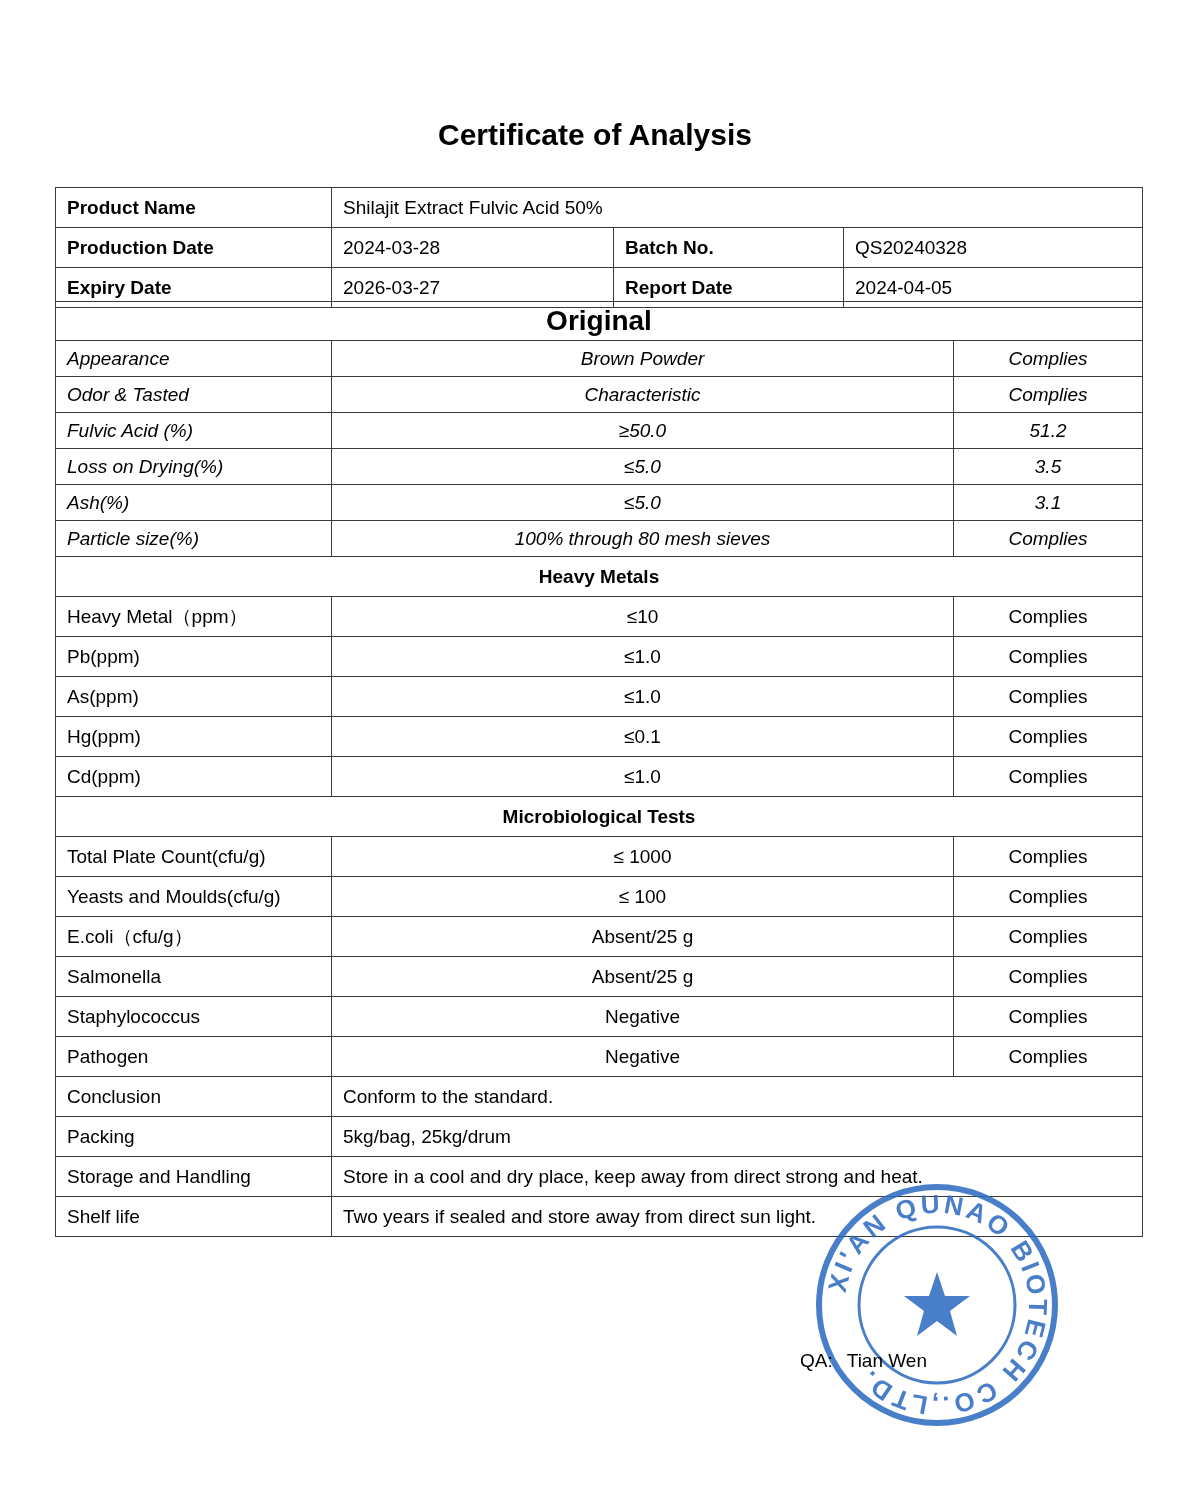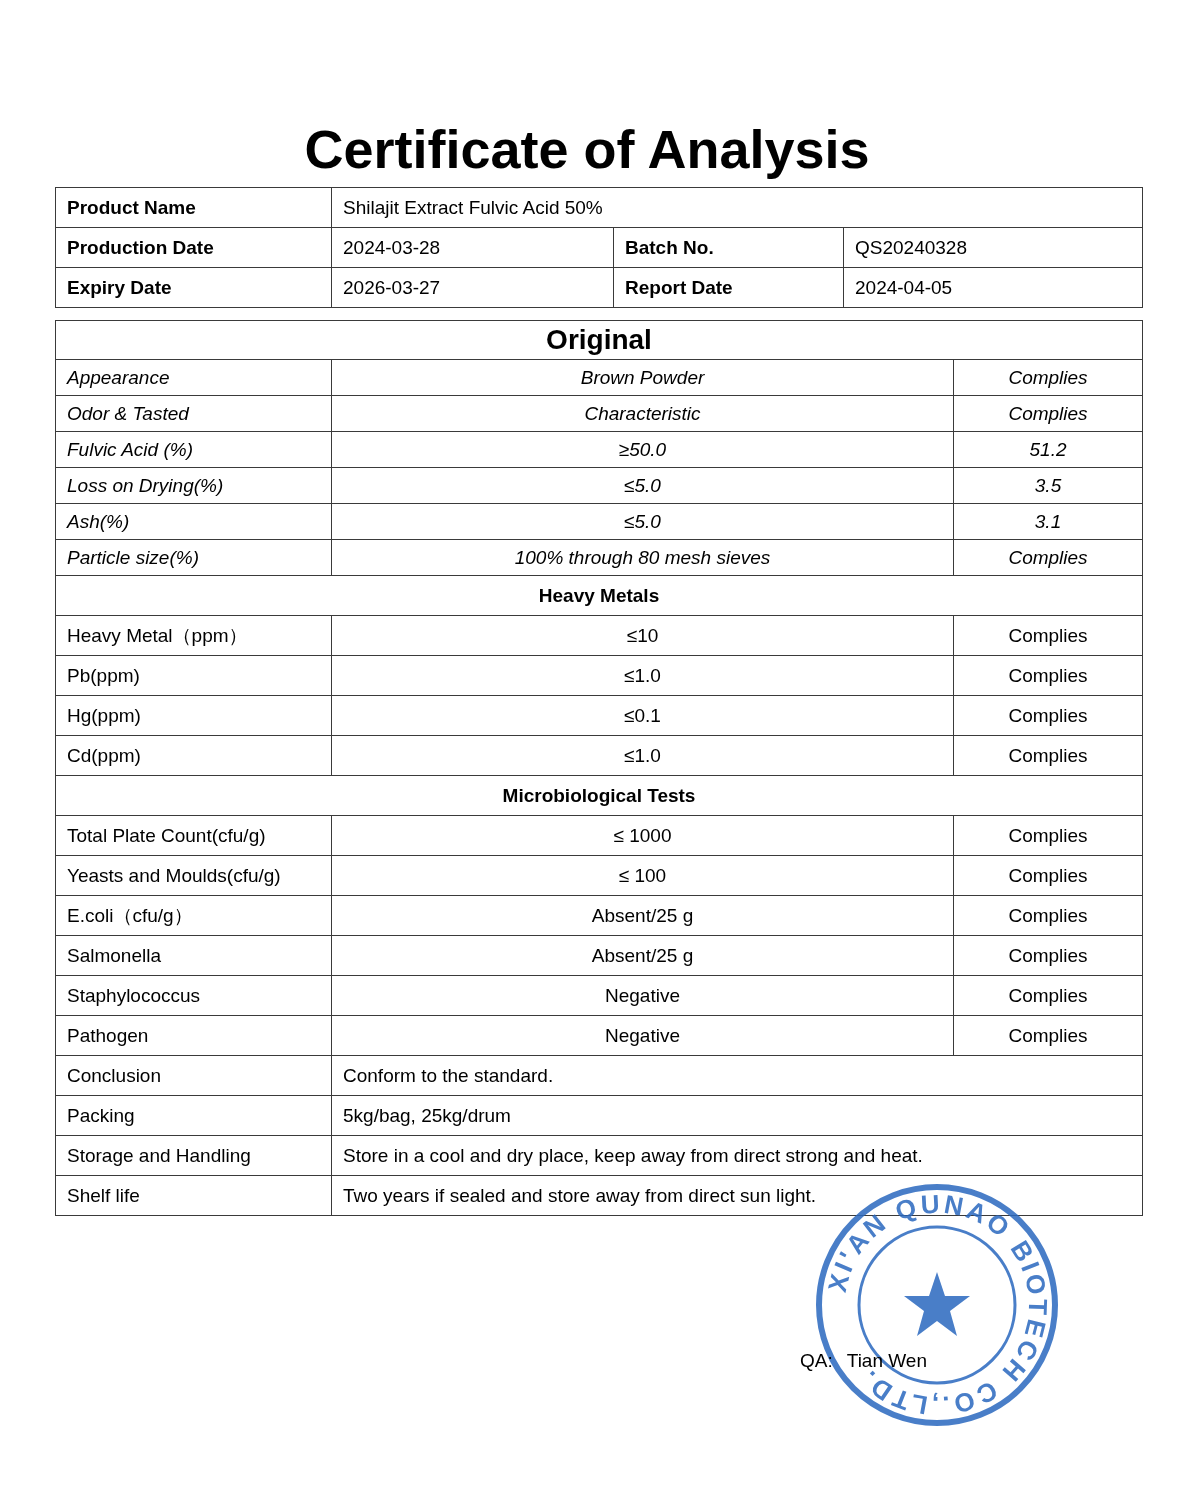--- a/index.html
+++ b/index.html
@@ -1,22 +1,22 @@
 <!DOCTYPE html>
 <html><head>
   <meta charset="utf-8">
   <style>
     html, body { margin: 0; padding: 0; background: #ffffff; }
     body {
       width: 1194px; height: 1512px; position: relative; overflow: hidden;
       font-family: "Liberation Sans", sans-serif; color: #000;
     }
     .title {
-      position: absolute; top: 118px; left: 0; width: 1174px; text-align: center;
-      font-size: 54px; font-weight: bold;
+      position: absolute; top: 118px; left: 8px; width: 1174px; text-align: center;
+      font-size: 30px; font-weight: bold;
     }
     table.coa {
       position: absolute; left: 55px; top: 187px; width: 1087px;
       border-collapse: collapse; table-layout: fixed;
     }
     table.coa td {
       border: 1.5px solid #3a3a3a; font-size: 19px; padding: 0 11px;
       height: 39px; vertical-align: middle; white-space: nowrap; overflow: visible;
     }
     table.coa td.b { font-weight: bold; }
@@ -61,21 +61,21 @@
   </tr>
   <tr>
     <td class="b">Expiry Date</td>
     <td>2026-03-27</td>
     <td class="b">Report Date</td>
     <td>2024-04-05</td>
   </tr>
 </tbody>
   </table>
 
-<table class="coa" id="results-table" style="top:320px;">
+<table class="coa" id="results-table" style="top:301px;">
   <colgroup>
     <col style="width:276px">
     <col style="width:622px">
     <col style="width:189px">
   </colgroup>
   <tbody id="results-body">
     <tr class="orig">
       <td colspan="3">Original</td>
     </tr>
   <tr class="test">
@@ -111,20 +111,25 @@
       <tr class="section">
         <td colspan="3">Heavy Metals</td>
       </tr>
       <tr class="hm">
         <td>Heavy Metal（ppm）</td>
         <td class="c">≤10</td>
         <td class="c">Complies</td>
       </tr>
       <tr class="hm">
         <td>Pb(ppm)</td>
+        <td class="c">≤1.0</td>
+        <td class="c">Complies</td>
+      </tr>
+      <tr class="hm">
+        <td>As(ppm)</td>
         <td class="c">≤1.0</td>
         <td class="c">Complies</td>
       </tr>
       <tr class="hm">
         <td>Hg(ppm)</td>
         <td class="c">≤0.1</td>
         <td class="c">Complies</td>
       </tr>
       <tr class="hm">
         <td>Cd(ppm)</td>

